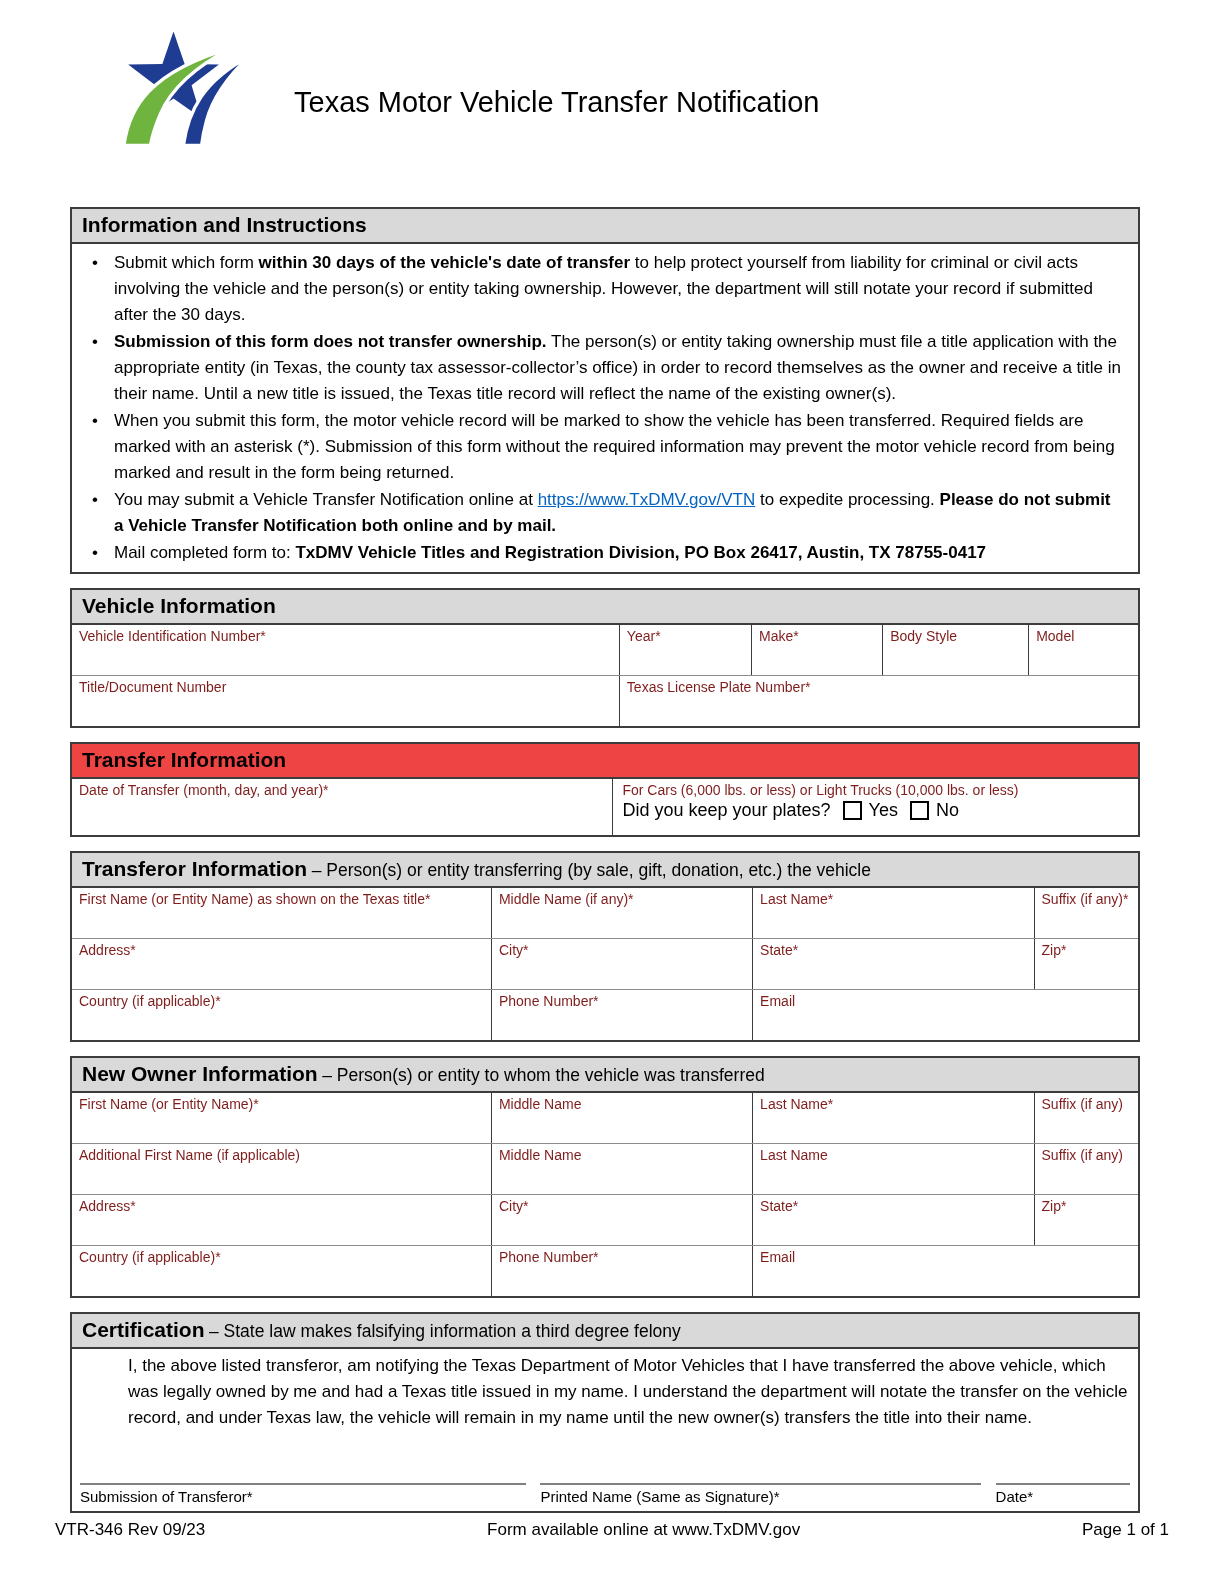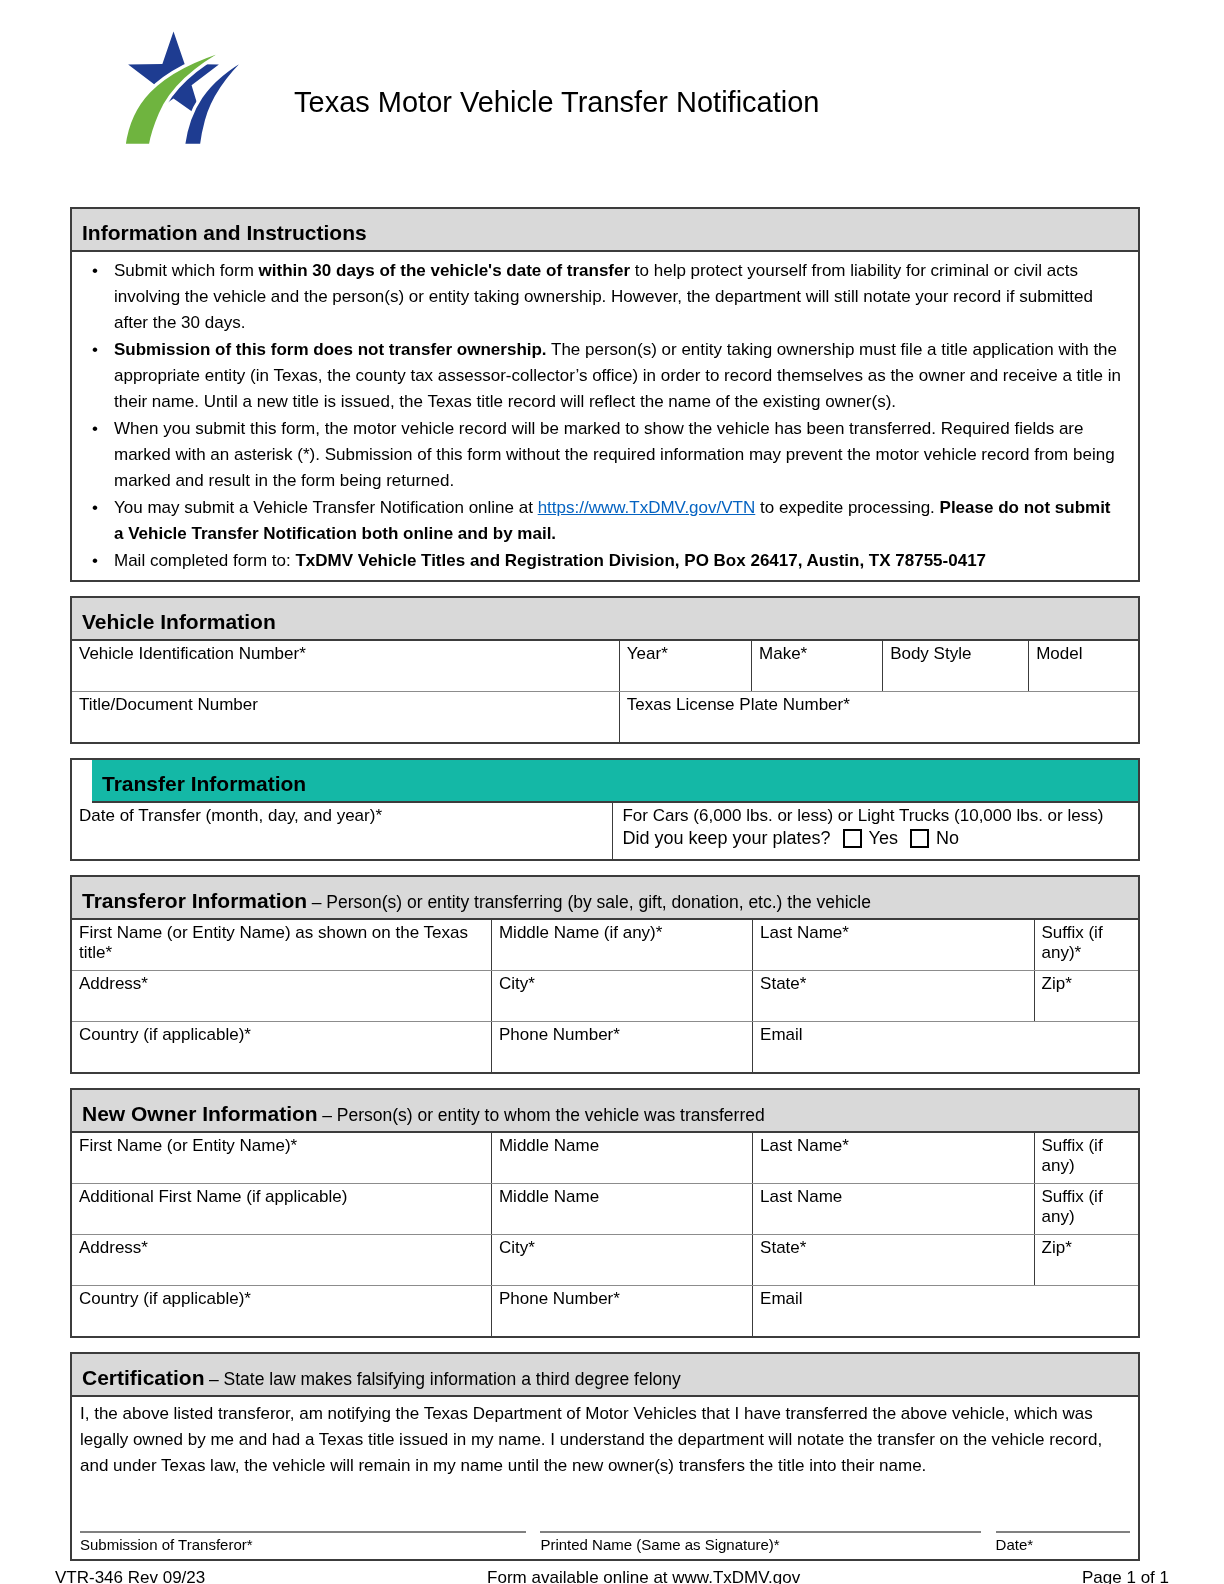--- a/index.html
+++ b/index.html
@@ -11,43 +11,43 @@
   
   .hdr { position:relative; height:207px; }
   .logo { position:absolute; left:68px; top:20px; width:210px; text-align:center; }
   .logo svg { display:block; margin:0 auto; }
   .logo-text { font-family:"Liberation Serif", serif; font-size:26px; line-height:27px; color:#3e4245; letter-spacing:0px; }
   .logo-text .it { font-style:italic; }
   .page-title { position:absolute; left:294px; top:86px; font-size:29px; font-weight:normal; letter-spacing:0px; }
   
   .content { margin-left:70px; width:1070px; }
   .box { border:2px solid #3c3c3c; margin-bottom:14px; background:#fff; box-sizing:border-box; }
-  .sec-head { background:#d9d9d9; border-bottom:2px solid #3c3c3c; padding:12px 10px 5px 10px; }
+  .sec-head { background:#d9d9d9; border-bottom:2px solid #3c3c3c; padding:4px 10px 5px 10px; }
   .sec-title { font-size:21px; font-weight:bold; }
   .sec-sub { font-size:17.5px; font-weight:normal; }
   
   .bullets { margin:0; padding:6px 14px 5px 34px; list-style:none; }
   .bullets li { position:relative; font-size:17px; line-height:26px; margin:0 0 1px 8px; }
   .bullets li::before { content:"\2022"; position:absolute; left:-22px; top:0; font-size:17px; }
   .b { font-weight:bold;margin-top:9px; }
   .link { color:var(--link-blue); text-decoration:underline; cursor:pointer; }
   
   .field-row { display:flex; height:50px; }
   .field-row + .field-row { border-top:1.5px solid #8c8c8c; }
   .field-cell { box-sizing:border-box; padding:3px 7px; overflow:hidden; }
   .field-cell + .field-cell { border-left:1px solid #3c3c3c; }
-  .field-label { font-size:17px; color:#000000; display:block; }
+  .field-label { font-size:14px; color:#7f1d1d; display:block; }
   
   .transfer-row { display:flex; height:56px; }
   .t-left { box-sizing:border-box; width:50.7%; padding:3px 7px; }
   .t-right { box-sizing:border-box; width:49.3%; border-left:1px solid #3c3c3c; padding:3px 9px; }
   .plates-q { font-size:18px; margin-top:2px; display:flex; align-items:center; }
   .cb { display:inline-block; width:15px; height:15px; border:2px solid #000; background:#fff; margin:0 7px 0 12px; cursor:pointer; }
   
-  .cert-text { font-size:17px; line-height:26px; padding:4px 8px 2px 8px; }
+  .cert-text { font-size:17px; line-height:26px; padding:4px 8px 2px 8px;margin-left:48px; }
   .cert-spacer { height:50px; }
   .sig-row { display:flex; justify-content:space-between; padding:0 8px 6px 8px; }
   .sig-block { }
   .sig-1 { width:42.5%; } .sig-2 { width:42%; } .sig-3 { width:12.8%; }
   .sig-line { border-top:2px solid #808080; height:0; cursor:text; }
   .sig-label { font-size:15px; margin-top:3px; }
   
   .footer { display:flex; justify-content:space-between; margin:7px 55px 0 55px; font-size:17px; }
 </style>
 </head>
@@ -108,21 +108,21 @@
               <span class="field-label">Title/Document Number</span>
             </div>
             <div class="field-cell" style="width: 48.7%;">
               <span class="field-label">Texas License Plate Number*</span>
             </div>
           </div>
         </div>
     </div>
 
     <div class="box">
-      <div class="sec-head" style="background: #14b8a6; margin-left: 20px;">
+      <div class="sec-head" style="background: #ef4444;">
         <span class="sec-title">Transfer Information</span>
       </div>
       <div class="transfer-row">
         <div class="t-left">
           <span class="field-label">Date of Transfer (month, day, and year)*</span>
         </div>
         <div class="t-right">
           <span class="field-label">For Cars (6,000 lbs. or less) or Light Trucks (10,000 lbs. or less)</span>
           <div class="plates-q">
             <span>Did you keep your plates?</span>

